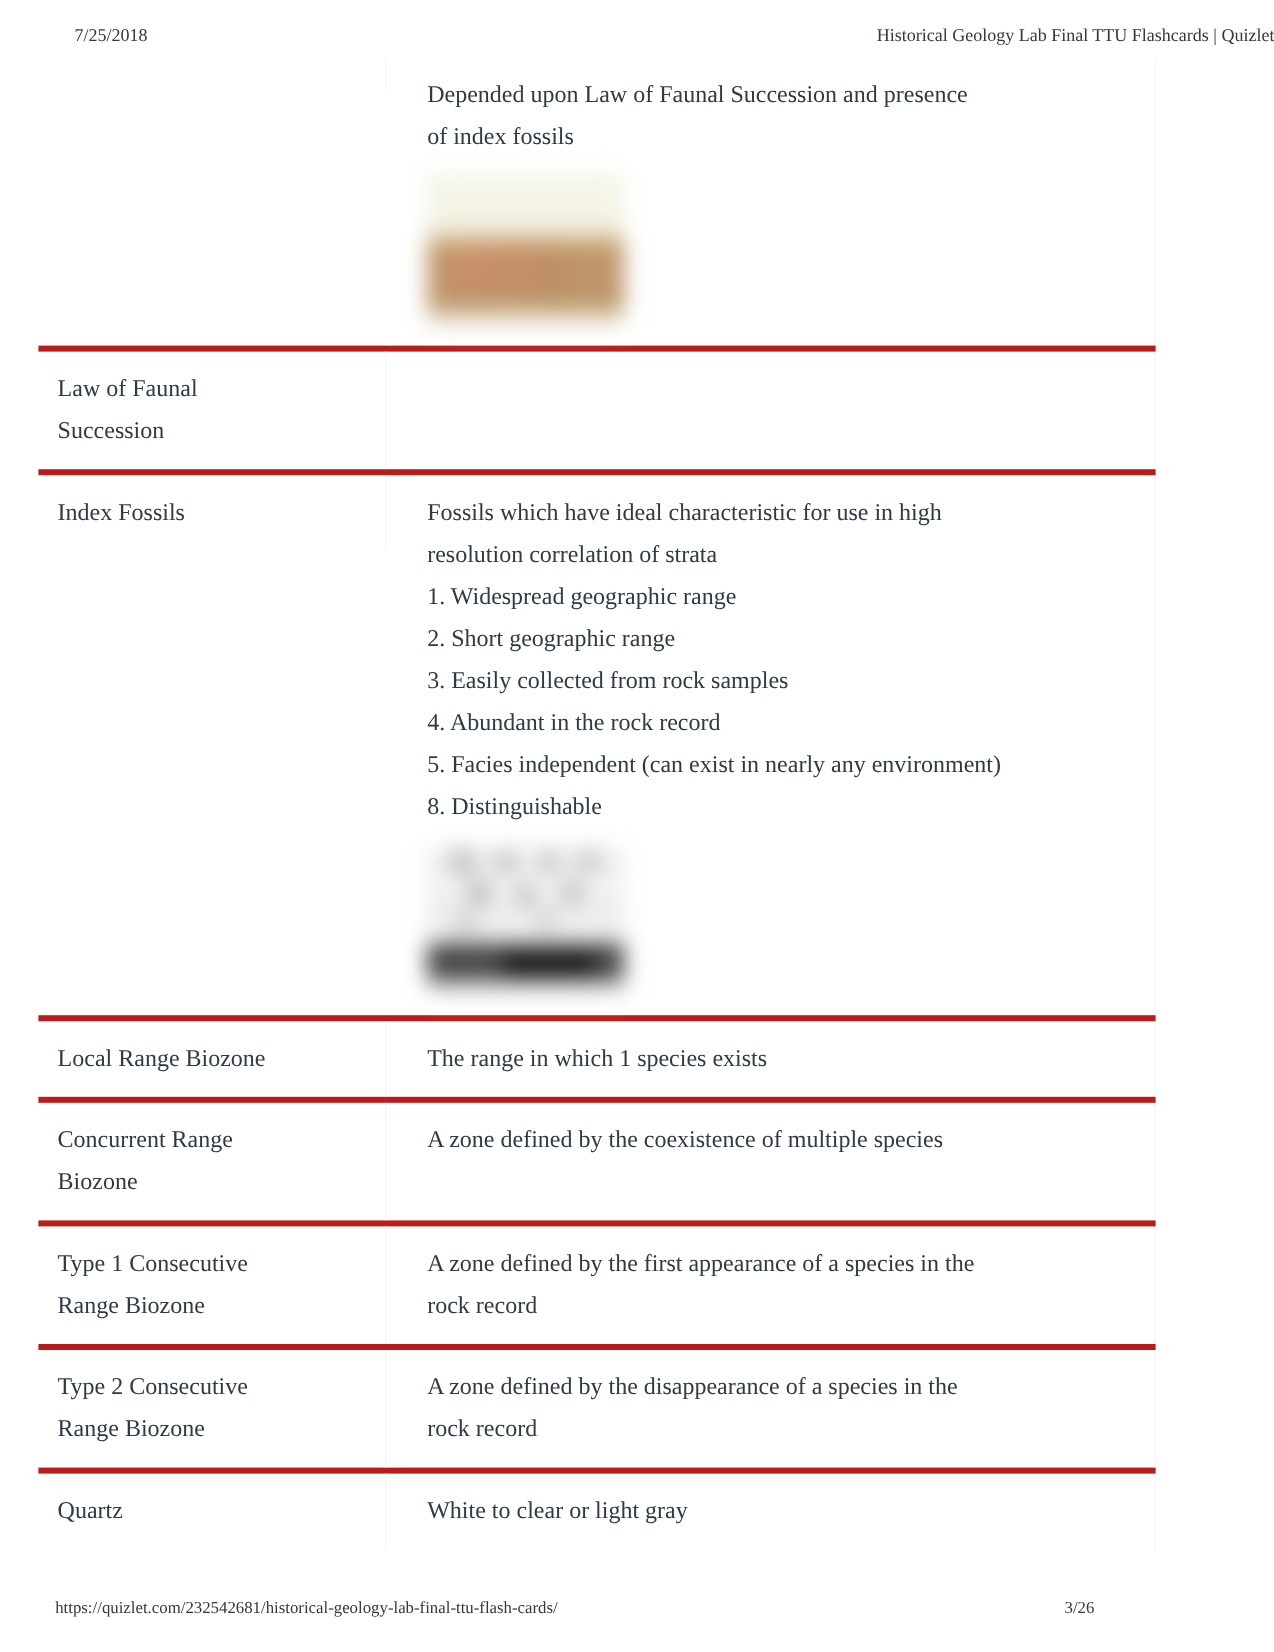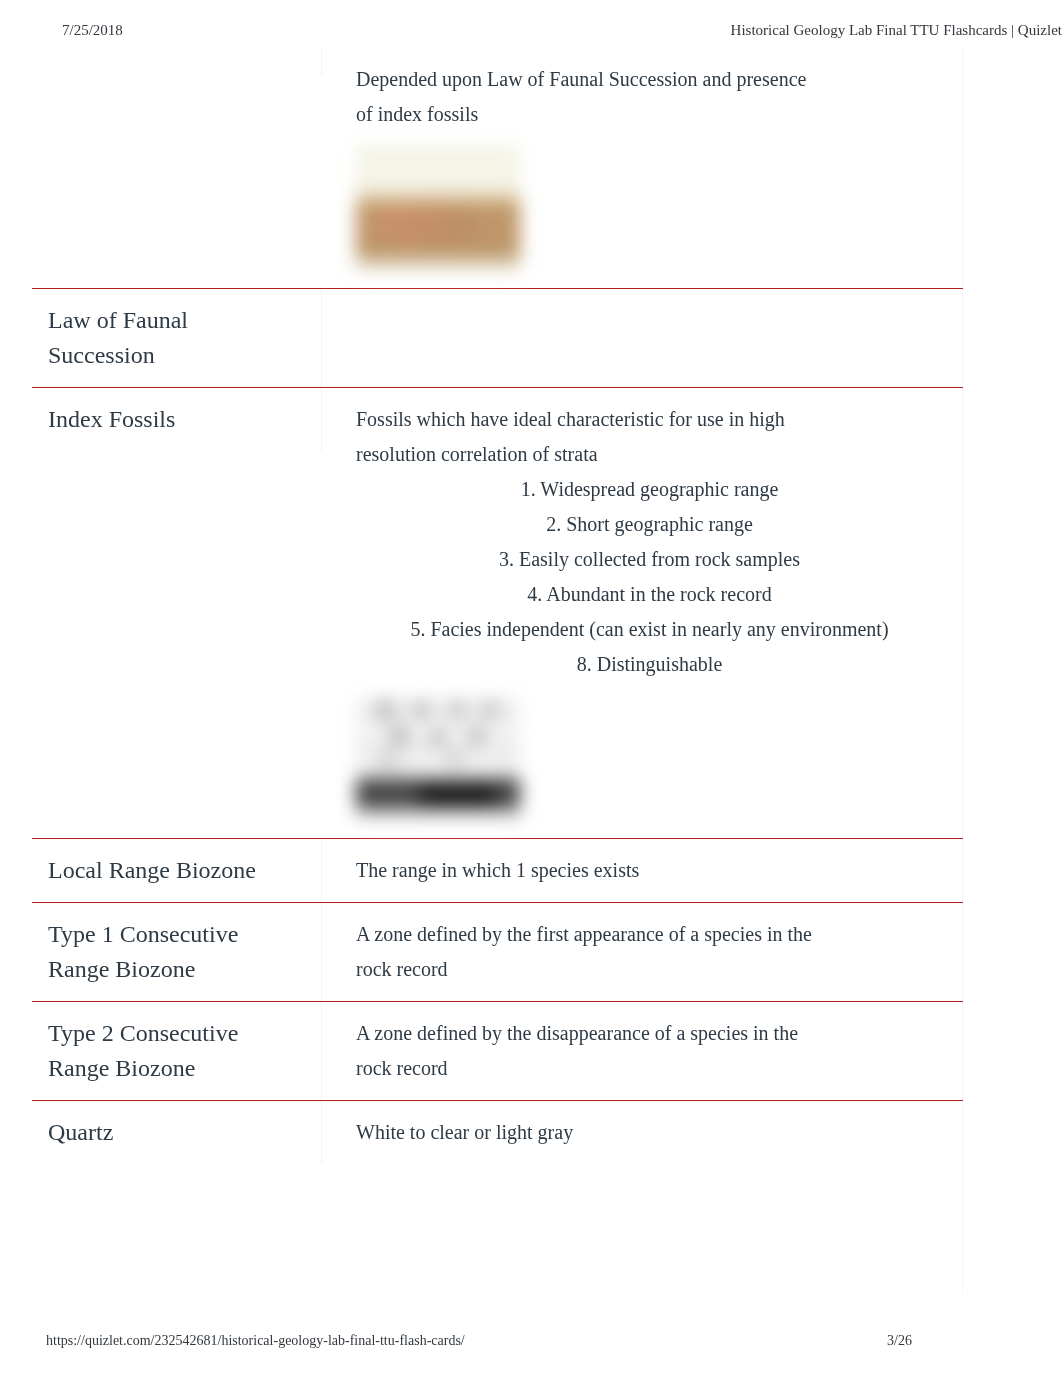--- a/index.html
+++ b/index.html
@@ -71,52 +71,52 @@
     position: absolute;
     top: 48px;
     left: 32px;
     width: 931px;
   }
 
   .card-row {
     position: relative;
     display: flex;
     align-items: flex-start;
-    border-bottom: 1px solid #b91c1c;
+    border-bottom: 5px solid #b91c1c;
     min-height: 40px;
   }
   .card-row.no-rule {
     border-bottom: none;
   }
 
   .term-cell {
     width: 290px;
     flex: 0 0 290px;
     box-sizing: border-box;
     padding: 14px 18px 14px 16px;
     border-right: 1px solid #f2f4f6;
-    font-size: 24px;
+    font-size: 20px;
     line-height: 35px;
   }
 
   .def-cell {
     flex: 1 1 auto;
     box-sizing: border-box;
     padding: 14px 20px 14px 34px;
     font-size: 20px;
     line-height: 35px;
   }
 
   .def-text { margin: 0; }
   .def-list {
     margin: 0;
     padding: 0;
     list-style: none;
   }
-  .def-list li { margin: 0; text-align: center; }
+  .def-list li { margin: 0; }
 
   
   .table-right-rule {
     position: absolute;
     top: 48px;
     left: 962px;
     width: 1px;
     height: 1245px;
     background: #f4f6f8;
   }
@@ -256,20 +256,29 @@
 
   <div class="card-row">
     <div class="term-cell">
       <div>Local Range Biozone</div>
     </div>
     <div class="def-cell">
       <p class="def-text">The range in which 1 species exists</p>
     </div>
   </div>
 
+  <div class="card-row">
+    <div class="term-cell">
+      <div>Concurrent Range</div>
+      <div>Biozone</div>
+    </div>
+    <div class="def-cell">
+      <p class="def-text">A zone defined by the coexistence of multiple species</p>
+    </div>
+  </div>
 
   <div class="card-row">
     <div class="term-cell">
       <div>Type 1 Consecutive</div>
       <div>Range Biozone</div>
     </div>
     <div class="def-cell">
       <p class="def-text">A zone defined by the first appearance of a species in the</p>
       <p class="def-text">rock record</p>
     </div>

